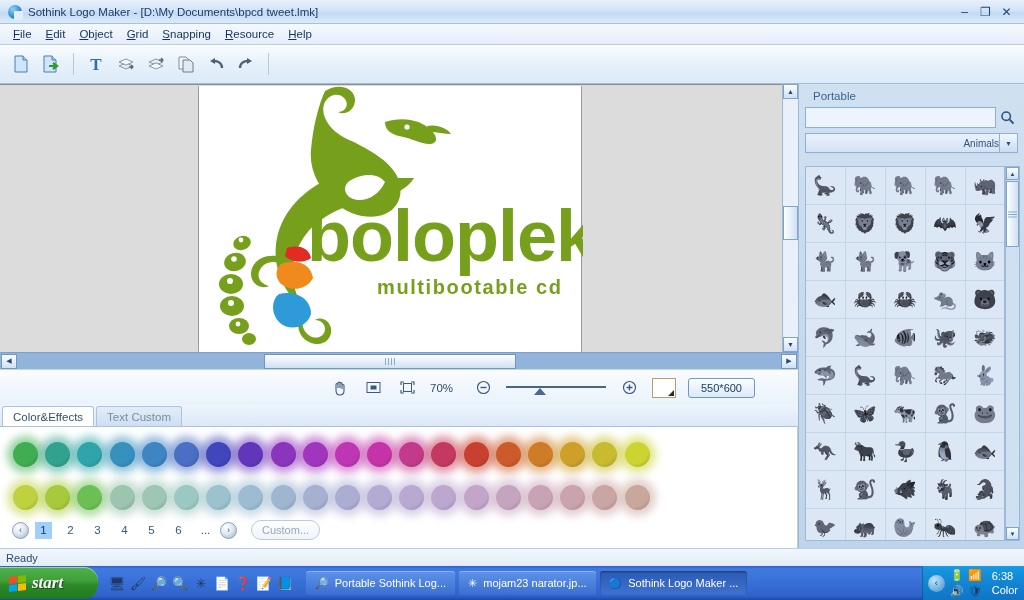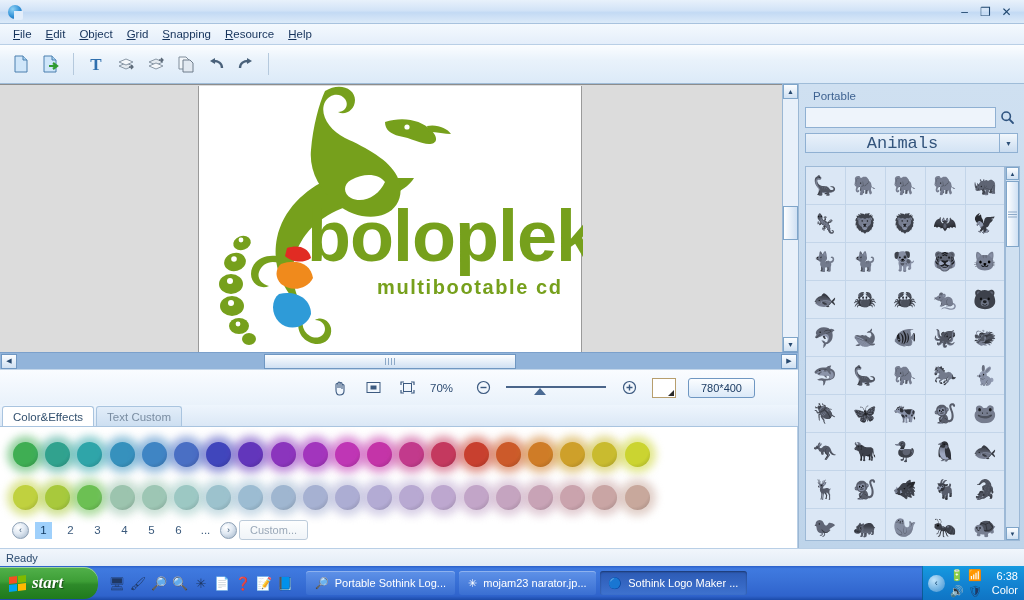--- a/index.html
+++ b/index.html
@@ -139,35 +139,35 @@
     position: absolute; left: 3px; top: 3px; width: 25px; height: 25px; border-radius: 50%;
   }
   .pager { position: absolute; left: 12px; top: 93px; display: flex; align-items: center; gap: 2px; }
   .pg-arrow { width: 17px; height: 17px; border-radius: 50%;
     background: radial-gradient(circle at 35% 30%, #fff 0%, #dfe8f2 45%, #9fb2c6 100%);
     border: 1px solid #8c9fb4; display: flex; align-items: center; justify-content: center;
     font-size: 9px; color: #3a5878; }
   .pg-num { min-width: 17px; height: 17px; display: flex; align-items: center; justify-content: center;
     font-size: 11.5px; color: #3b5a7c; margin: 0 4px; }
   .pg-num.active { background: #9fd0fb; color: #123a63; }
-  .custom-btn { padding: 3px 10px; font-size: 11px; color: #9aa8b8;
-    border: 1px solid #bccbda; border-radius: 3px; background: linear-gradient(180deg,#fdfefe,#f0f4f8); }
+  .custom-btn { margin-left: 12px; padding: 3px 10px; font-size: 11px; color: #9aa8b8;
+    border: 1px solid #bccbda; border-radius: 10px; background: linear-gradient(180deg,#fdfefe,#f0f4f8); }
 
   
   .respanel {
     position: absolute; left: 798px; top: 84px; width: 226px; height: 464px;
     background: linear-gradient(180deg,#cfe0f1,#bed4ea); border-left: 1px solid #9bb7d4;
   }
   .res-title { padding: 6px 0 5px 14px; font-size: 11.5px; color: #3e6291; }
   .res-search { margin: 0 6px; display: flex; align-items: center; }
   .res-input { flex: 1; height: 21px; background: #eef4fb; border: 1px solid #8fb0d2; }
   .res-search-icon { width: 22px; height: 21px; display: flex; align-items: center; justify-content: center; color: #2f5party; }
   .res-combo { margin: 5px 6px 0; height: 20px; display: flex; align-items: center;
     background: linear-gradient(180deg,#e9f1fa,#d3e3f4); border: 1px solid #8fb0d2; }
-  .res-combo .val { flex: 1; text-align: center; font-size: 17px; color: #33547c; font-family: Liberation Mono, monospace; }
+  .res-combo .val { flex: 1; text-align: right; font-size: 10px; color: #33547c; }
   .res-combo .arrow { width: 18px; height: 18px; display: flex; align-items: center; justify-content: center;
     background: linear-gradient(180deg,#f2f7fc,#cadcf0); border-left: 1px solid #8fb0d2; font-size: 7px; color: #2d4f78; }
   .res-grid {
     position: absolute; left: 6px; top: 82px; width: 200px; height: 375px;
     display: grid; grid-template-columns: repeat(5, 40px); grid-auto-rows: 38px;
     background: #dbe7f5; border: 1px solid #9db9d6; overflow: hidden;
   }
   .res-cell { border-right: 1px solid #c3d5e9; border-bottom: 1px solid #c3d5e9;
     display: flex; align-items: center; justify-content: center; color: #5f7fa6; }
   .res-vscroll { position: absolute; right: 4px; top: 82px; width: 15px; height: 375px;
@@ -216,32 +216,33 @@
   .tray {
     margin-left: auto; height: 34px; display: flex; align-items: center; gap: 4px; padding: 0 6px;
     background: linear-gradient(180deg,#159ae0 0%,#1386d4 45%,#0f74c4 100%);
     box-shadow: inset 1px 0 0 rgba(0,0,0,.25);
   }
   .tray-chev { width: 17px; height: 17px; border-radius: 50%;
     background: radial-gradient(circle at 35% 30%, #bfe4fb, #3b8fd0);
     display: flex; align-items: center; justify-content: center; font-size: 9px; color: #0b3c66; }
   .tray-icons { display: grid; grid-template-columns: repeat(2, 17px); grid-template-rows: repeat(2, 15px);
     gap: 1px; align-items: center; justify-items: center; }
-  .clock { color: #fff; font-size: 11px; text-align: right; line-height: 14px; padding-left: 4px; }
+  .clock { color: #fff; font-size: 11px; text-align: left; line-height: 14px; padding-left: 4px; }
 </style>
 </head>
 <body>
 
 <div id="app">
 
   <div class="titlebar">
     <div class="app-icon">
       <div class="ball"></div>
         <div class="notch"></div>
     </div>
+    <span class="title-text">Sothink Logo Maker - [D:\My Documents\bpcd tweet.lmk]</span>
     <div class="winbtns">
       <div class="winbtn">–</div>
       <div class="winbtn">❐</div>
       <div class="winbtn">✕</div>
     </div>
   </div>
 
   <div class="menubar">
     <div class="menu-item"><u>F</u><span>ile</span></div>
     <div class="menu-item"><u>E</u><span>dit</span></div>
@@ -408,21 +409,21 @@
       <div class="track"></div>
       <div class="thumb"></div>
     </div>
     <div class="zbtn">
       <svg width="17" height="17" viewBox="0 0 17 17">
         <circle cx="8.5" cy="8.5" r="6" fill="none" stroke="#3c5a80" stroke-width="1.2"></circle>
         <path d="M5.5 8.5h6M8.5 5.5v6" stroke="#3c5a80" stroke-width="1.4"></path>
       </svg>
     </div>
     <div class="bg-swatch"></div>
-    <div class="size-btn">780*400</div>
+    <div class="size-btn">550*600</div>
   </div>
 
   <div class="tabstrip">
     <div class="tab active">Color&amp;Effects</div>
     <div class="tab">Text Custom</div>
   </div>
 
   <div class="palette">
     <div class="swatch-row" id="palette-row1">
         <div class="swatch">

